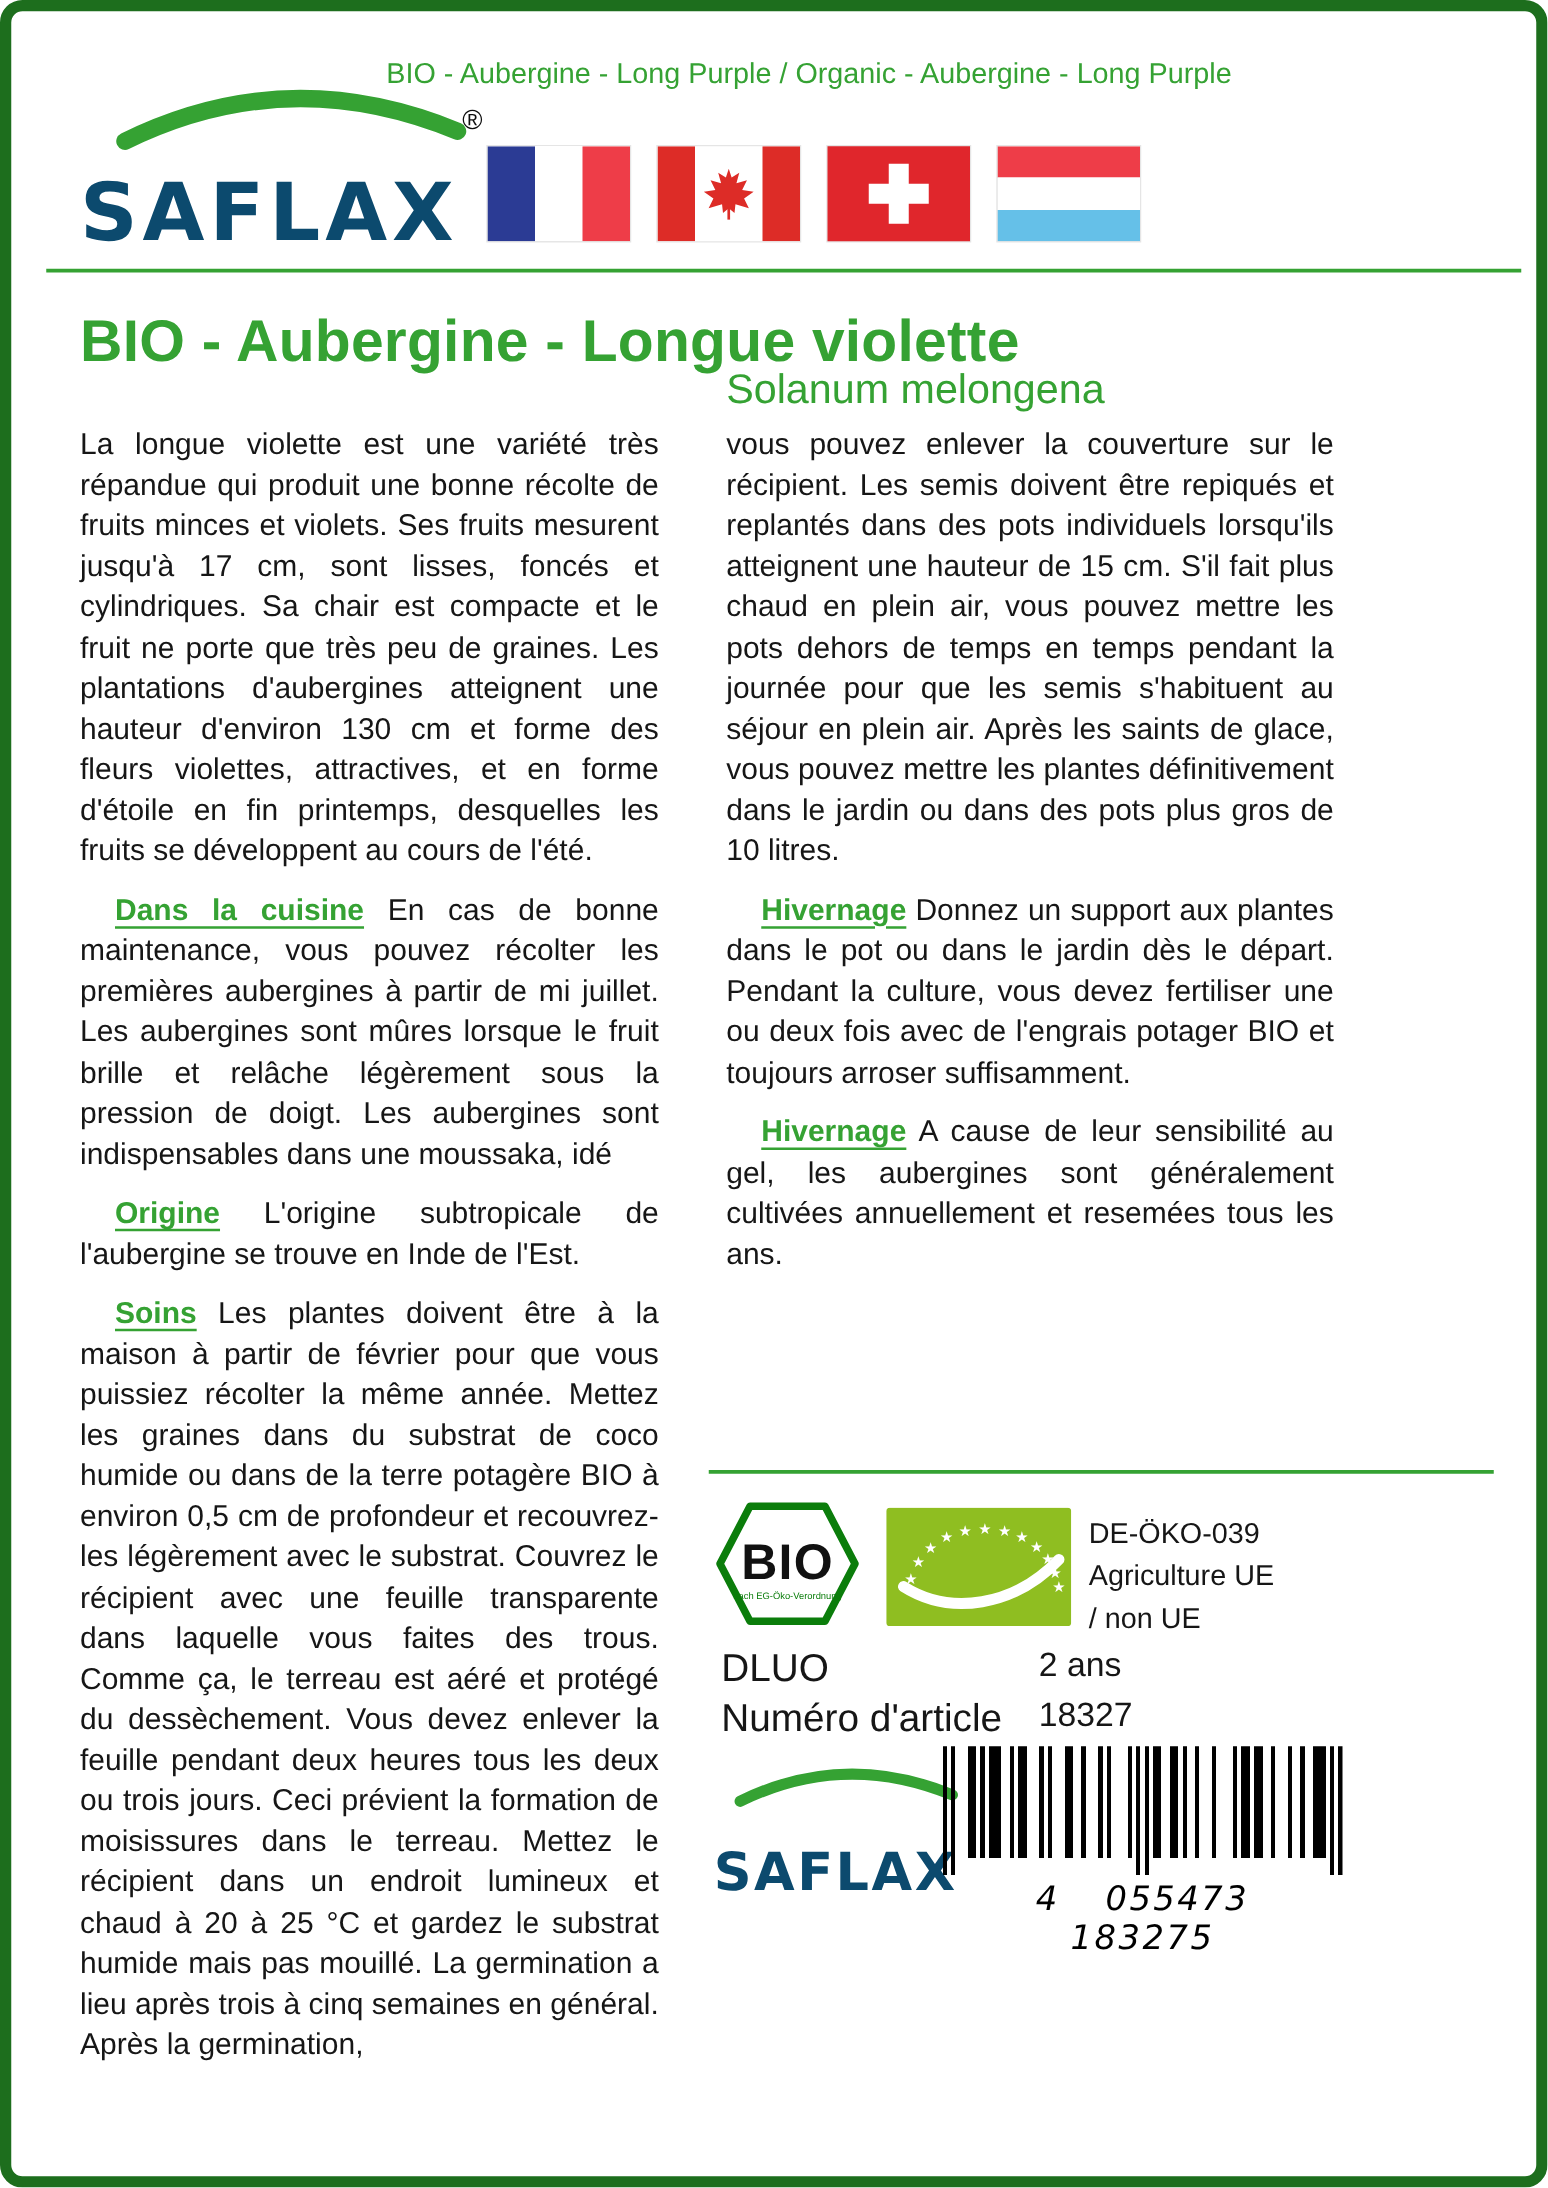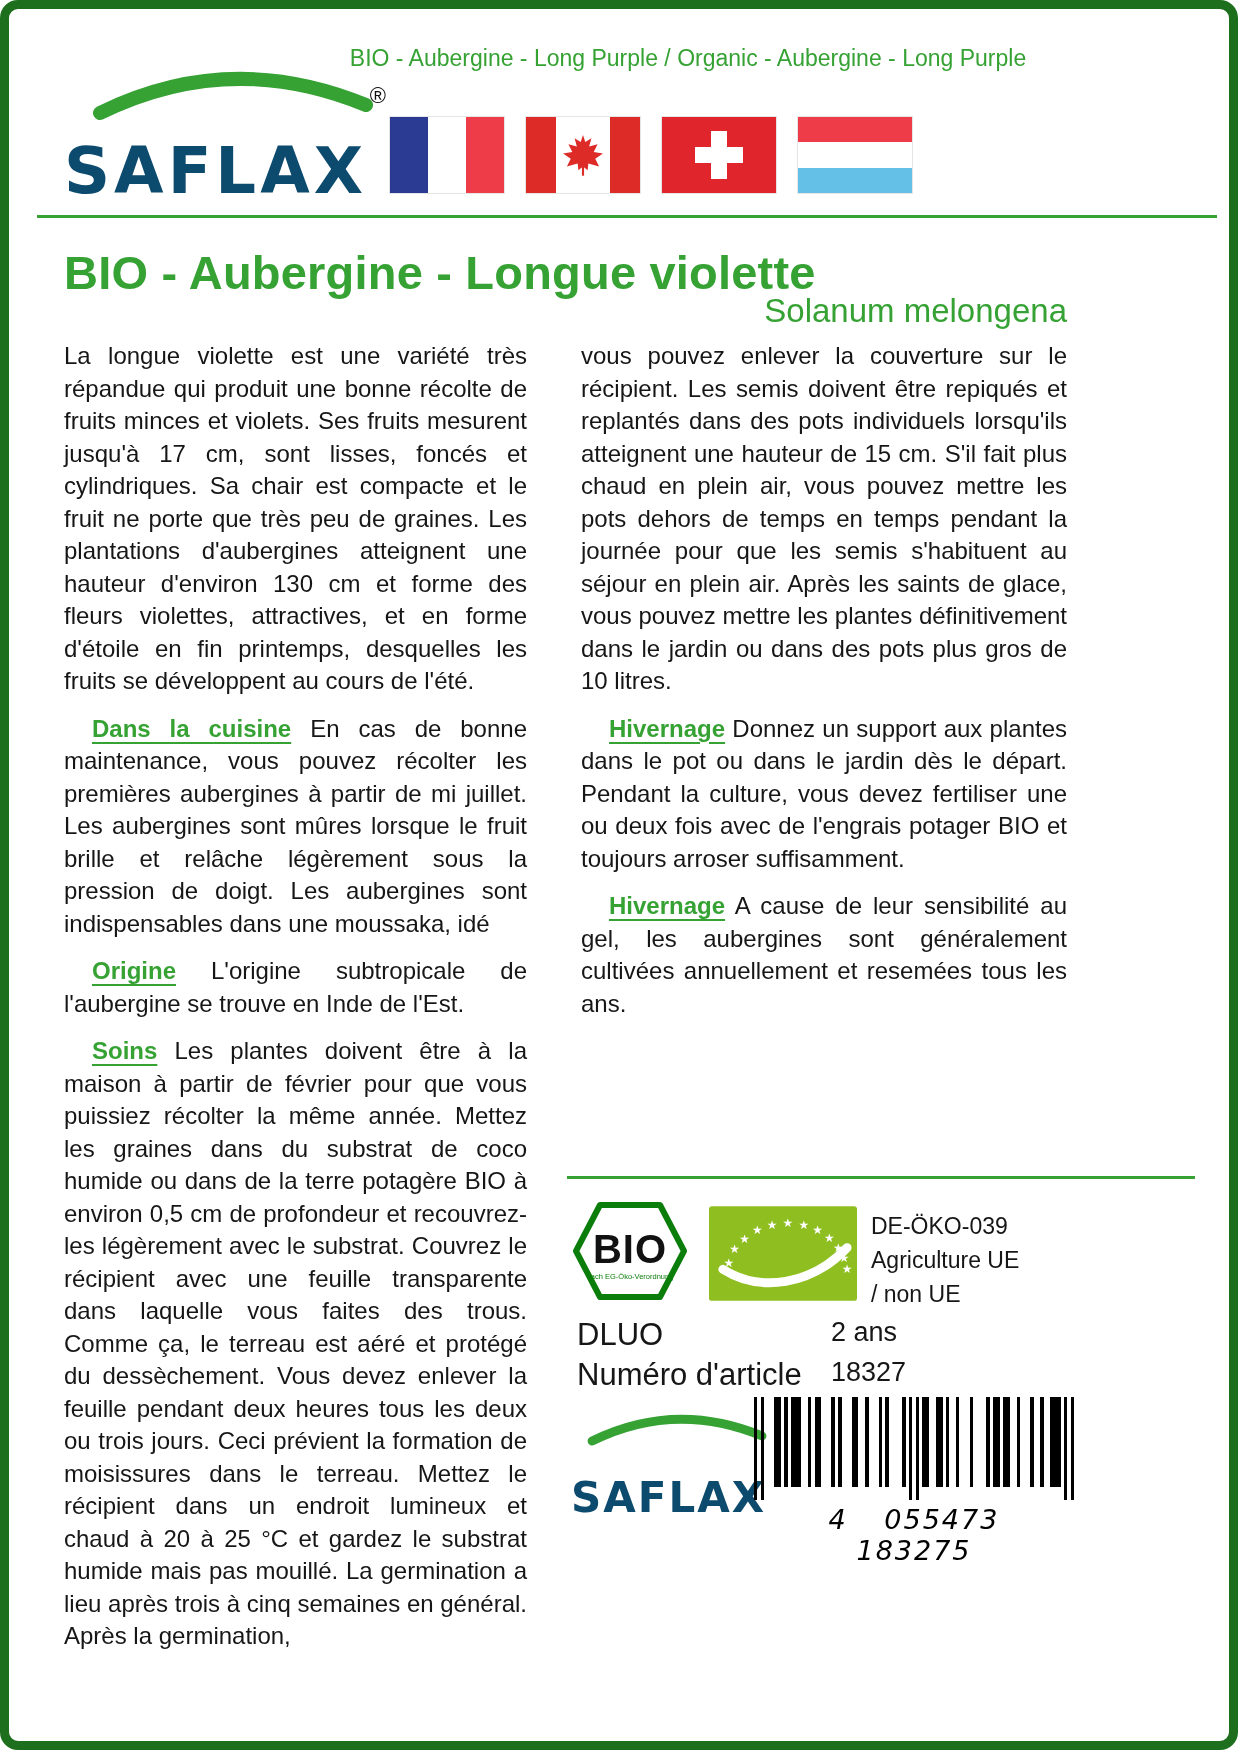--- a/index.html
+++ b/index.html
@@ -14,21 +14,21 @@
     width:1238px;height:1750px;position:relative;
     font-family:"Liberation Sans",sans-serif;color:var(--ink);
   }
   .page{
     position:absolute;left:0;top:0;width:1238px;height:1750px;
     border:9px solid var(--border-green);border-radius:18px;
     background:#fff;overflow:hidden;
   }
   .header-line{
     position:absolute;top:36px;left:300px;width:758px;
-    text-align:center;font-size:23px;color:var(--accent-green);
+    text-align:left;font-size:23px;color:var(--accent-green);
   }
   
   .logo{position:absolute;}
   .logo-top{left:55px;top:52px;width:318px;height:142px;}
   .logo-arc{position:absolute;left:28px;top:0;width:282px;height:60px;}
   .logo-arc path{stroke:var(--accent-green);stroke-width:14;fill:none;stroke-linecap:round;}
   .logo-text{
     position:absolute;left:0;bottom:0;font-family:"DejaVu Sans",sans-serif;
     font-weight:800;font-size:64px;letter-spacing:4px;color:#0c4a6e;line-height:1;
   }
@@ -57,21 +57,21 @@
   
   .rule{position:absolute;height:3px;background:var(--accent-green);}
   .rule-top{left:28px;top:206px;width:1180px;}
   .rule-bottom{left:558px;top:1167px;width:628px;}
   
   .title{
     position:absolute;left:55px;top:236px;font-size:47px;font-weight:700;
     color:var(--accent-green);letter-spacing:0.2px;
   }
   .latin{
-    position:absolute;left:572px;top:283px;width:486px;text-align:right;
+    position:absolute;left:572px;top:283px;width:486px;
     font-size:33px;color:var(--accent-green);
   }
   
   .col{position:absolute;top:331px;font-size:24px;line-height:32.5px;text-align:justify;color:var(--ink);}
   .col-left{left:55px;width:463px;}
   .col-right{left:572px;width:486px;}
   .para{margin-bottom:15px;}
   .sec{
     color:var(--accent-green);font-weight:700;
     text-decoration:underline;text-decoration-thickness:2px;text-underline-offset:5px;margin-left:28px;

